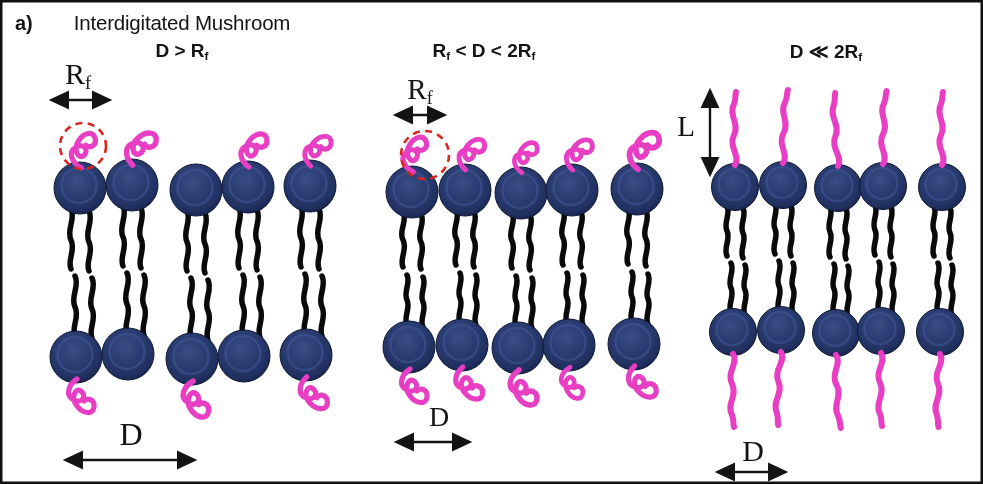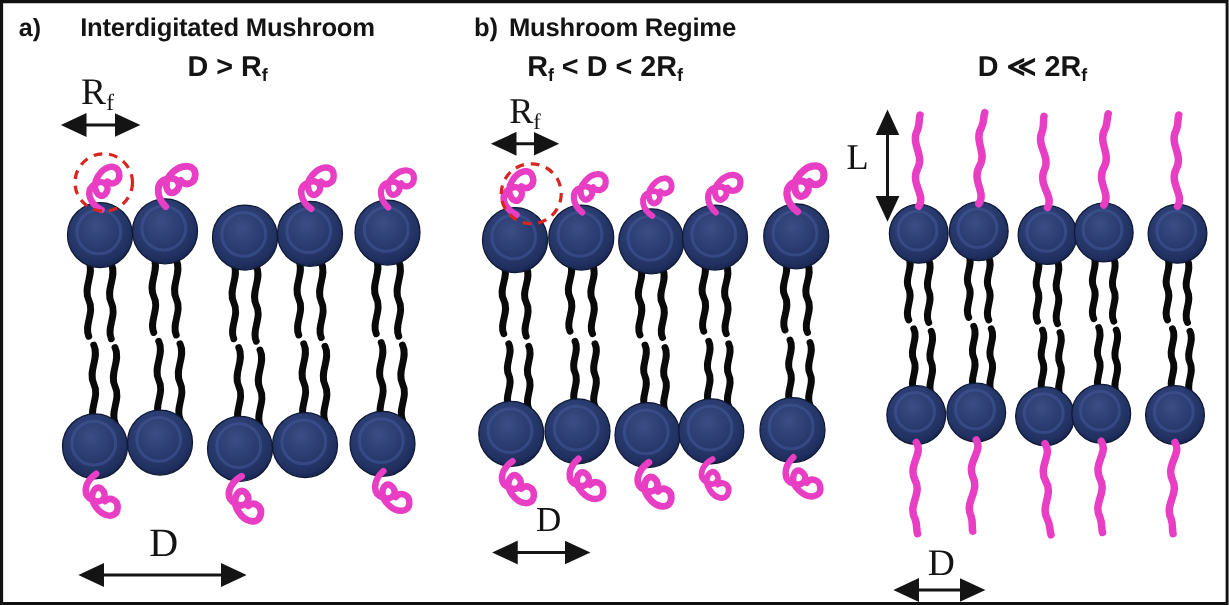--- a/index.html
+++ b/index.html
@@ -14,22 +14,22 @@
   .art{position:absolute;left:0;top:0;}
   
   #tw60,#tw55,#tw50{stroke:var(--lipid-tail,#0a0a0a);stroke-width:5.5;fill:none;stroke-linecap:round;}
   #coil{stroke:var(--polymer,#e83ec4);stroke-width:5.2;fill:none;stroke-linecap:round;stroke-linejoin:round;}
   #chain{stroke:var(--polymer,#e83ec4);stroke-width:6;fill:none;stroke-linecap:round;}
   .marrow{stroke:var(--text,#141414);stroke-width:2.4;fill:none;}
   .ahp{fill:var(--text,#141414);}
   .dashc{fill:none;stroke:var(--highlight,#da2420);stroke-width:2.6;stroke-dasharray:7 5.5;}
   
   .hdr,.cond,.slab{position:absolute;text-align:center;color:var(--text,#141414);}
-  .hdr{font-weight:700;font-size:20.5px;letter-spacing:-0.2px;white-space:nowrap;}
-  .cond{font-weight:700;font-size:23px;}
+  .hdr{font-weight:400;font-size:20.5px;letter-spacing:-0.2px;white-space:nowrap;}
+  .cond{font-weight:700;font-size:19px;}
   .plab{position:absolute;font-weight:700;font-size:20px;color:var(--text,#141414);}
   .sb{font-size:0.62em;vertical-align:baseline;position:relative;top:0.28em;}
   .slab{font-family:Liberation Serif, serif;font-weight:400;}
   .hdr .sp{display:inline-block;width:9px;}
 </style>
 </head>
 <body>
 
 <div class="fig">
 
@@ -151,23 +151,20 @@
     <line class="marrow" x1="710" y1="92" x2="710" y2="173" marker-start="url(#ah)" marker-end="url(#ah)"></line>
     <line class="marrow" x1="719" y1="472" x2="784" y2="472" marker-start="url(#ah)" marker-end="url(#ah)"></line>
   </svg>
 
   <span class="plab" style="left:15px;top:12px;">a)</span>
   <div class="hdr" style="left:38px;top:11px;width:288px;">Interdigitated Mushroom</div>
   <div class="cond" style="left:38px;top:40px;width:288px;">
     <span>D &gt; R</span><sub class="sb">f</sub><span></span><sub class="sb"></sub>
   </div>
 
-  <div class="hdr" style="left:338px;top:11px;width:292px;">
-    <span>b)</span><span class="sp"></span><span>Mushroom Regime</span>
-  </div>
   <div class="cond" style="left:338px;top:40px;width:292px;">
     <span>R</span><sub class="sb">f</sub><span> &lt; D &lt; 2R</span><sub class="sb">f</sub>
   </div>
 
   <div class="cond" style="left:678px;top:40px;width:296px;">
     <span>D ≪ 2R</span><sub class="sb">f</sub><span></span><sub class="sb"></sub>
   </div>
 
   <div class="slab" style="left:46px;top:57px;width:64px;font-size:30px;">
     <span>R</span><sub class="sb">f</sub>

